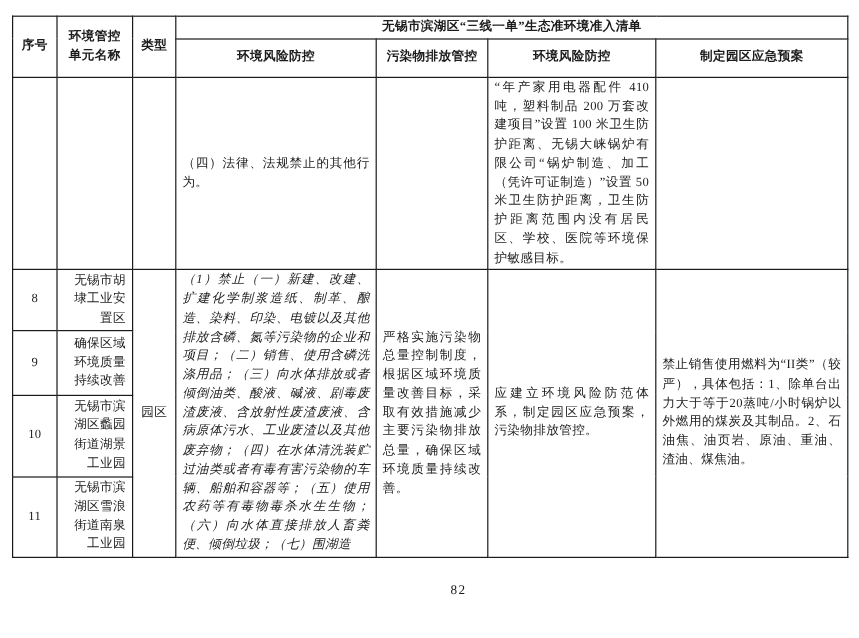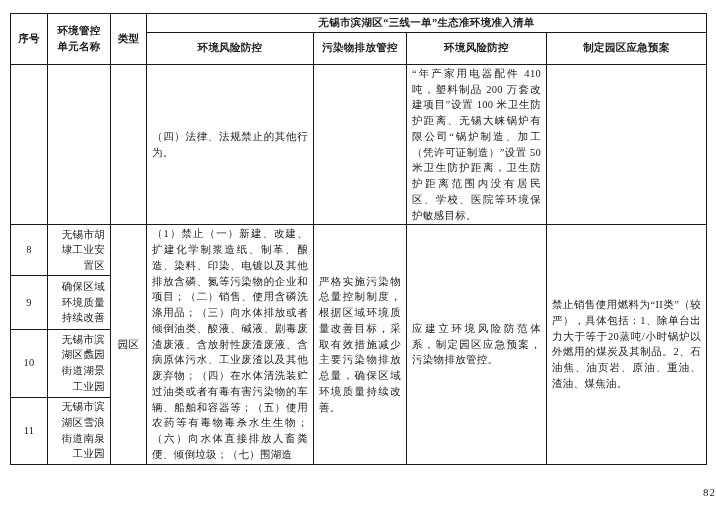--- a/index.html
+++ b/index.html
@@ -37,24 +37,24 @@
   .subhead{height:32px;}
   td.center{text-align:center;}
   td.top{vertical-align:top;}
   td.just{text-align:justify;}
   tr.cont-row{height:158px;}
   tr.r8{height:47px;}
   tr.r9{height:53px;}
   tr.r10{height:67px;}
   tr.r11{height:66px;}
   td.name-cell{text-align:right;padding:1px 3px;}
-  td.big-spatial{vertical-align:top;}
+  td.big-spatial{vertical-align:top;font-style:italic;}
   .page-number{
     position:absolute;left:0;right:0;top:486px;
-    text-align:right;
+    text-align:center;
     font-size:11px;
     letter-spacing:1px;
     padding-left:48px;
   }
 </style>
 </head>
 <body>
 
 <div class="page">
 

